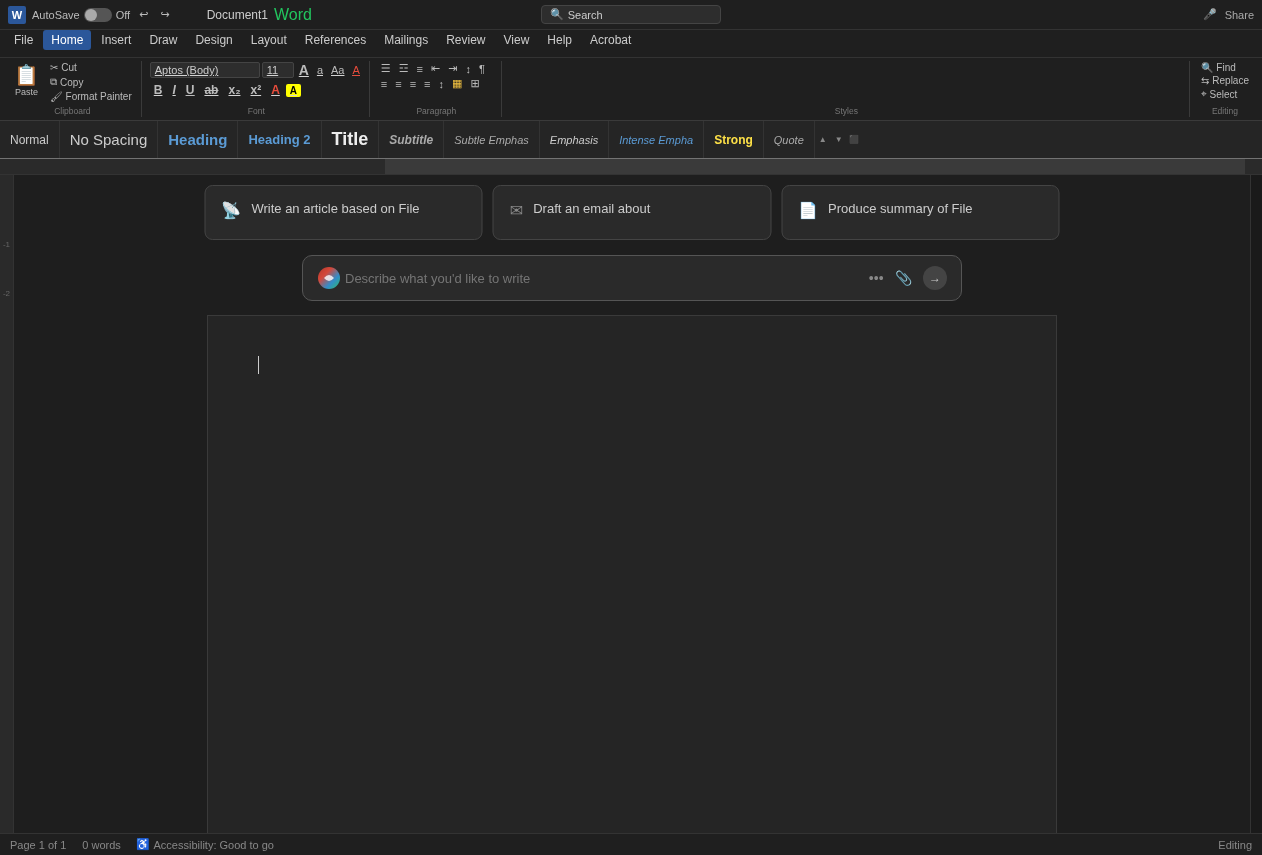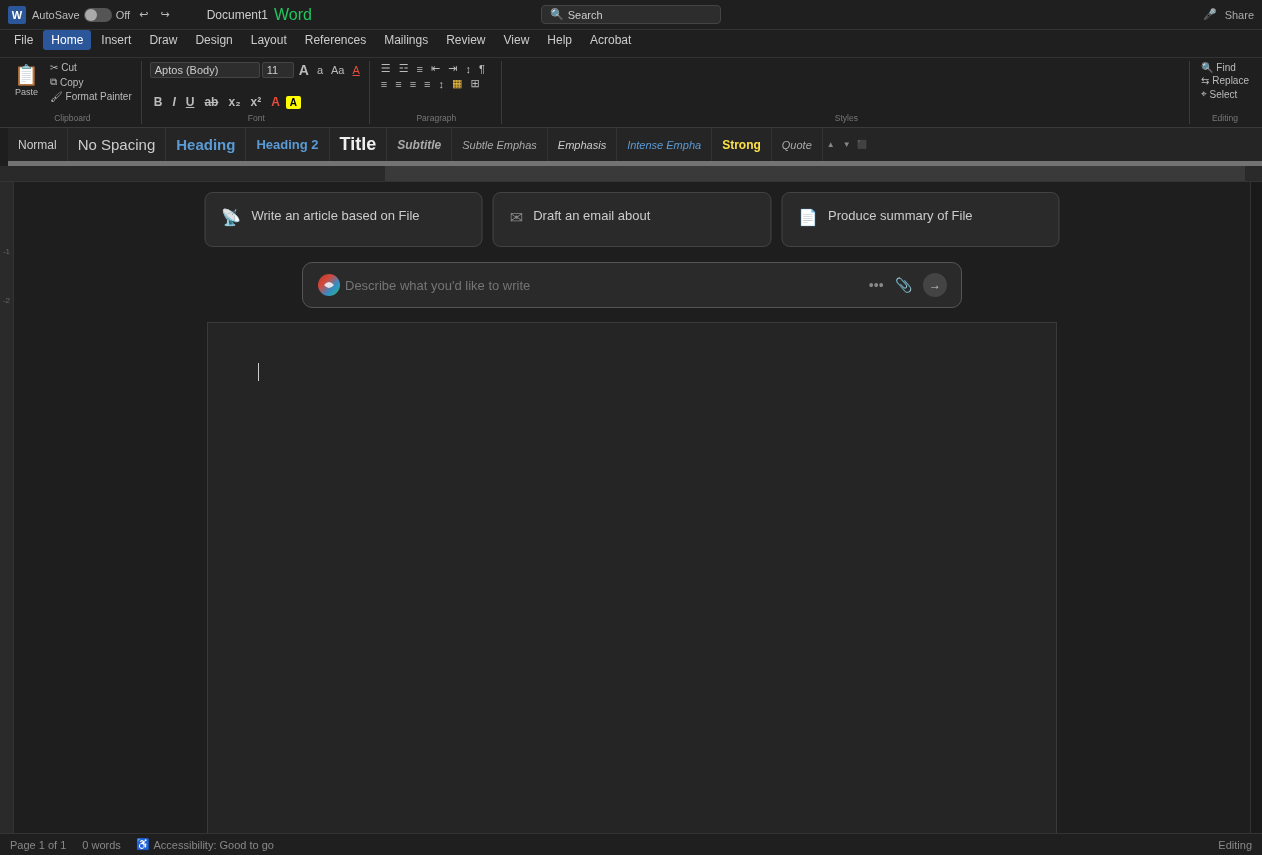--- a/index.html
+++ b/index.html
@@ -153,26 +153,25 @@
       font-size: 12px;
       cursor: pointer;
       padding: 1px 4px;
       border-radius: 2px;
       font-weight: bold;
     }
 
     
     .styles-bar {
       background: #252525;
-      border-bottom: 5px solid #737373;
+      border-bottom: 1px solid #737373;
       display: flex;
       align-items: flex-end;
       height: 38px;
       overflow: hidden;
-      margin-left: 8px;
     }
     .style-btn {
       padding: 4px 10px;
       font-size: 12px;
       color: #ccc;
       cursor: pointer;
       height: 100%;
       display: flex;
       align-items: center;
       white-space: nowrap;
@@ -451,21 +450,22 @@
       font-size: 10px;
       color: #bbb;
       cursor: pointer;
       padding: 1px 3px;
       border-radius: 2px;
     }
 
     .rb-font-area {
       display: flex;
       flex-direction: column;
-      gap: 15px;
+      gap: 3px;
+      text-decoration: underline;
     }
 
     .rb-inline {
       display: flex;
       align-items: center;
       gap: 2px;
     }
   </style>
 </head>
 <body>

